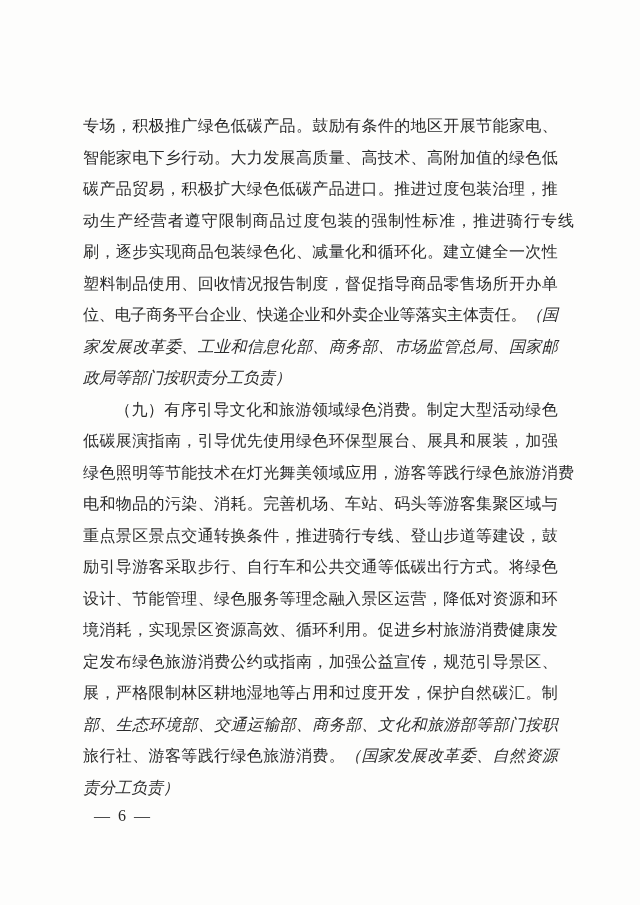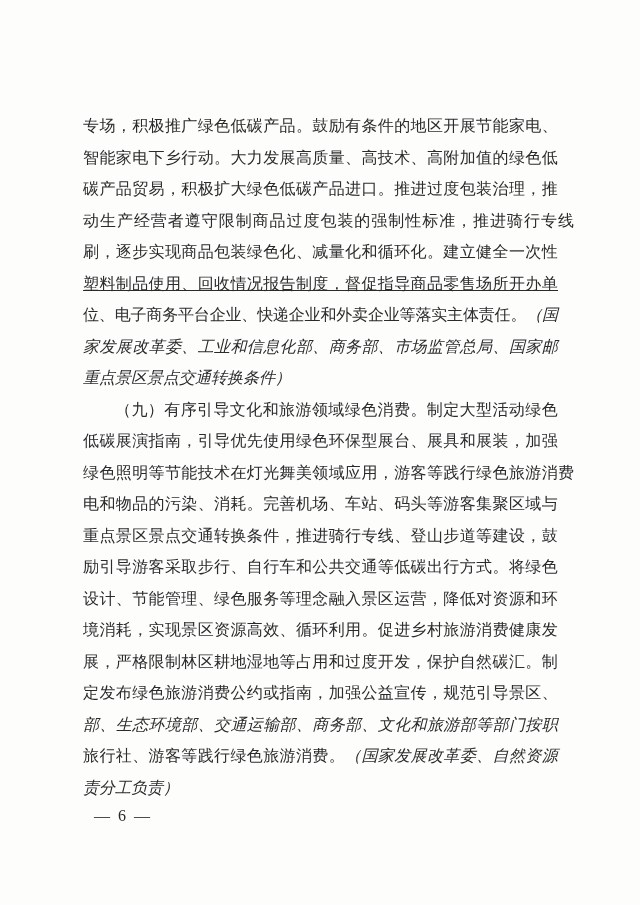--- a/index.html
+++ b/index.html
@@ -41,32 +41,32 @@
 </head>
 <body>
 
 <div class="page">
   <div class="doc" id="doc">
       <div class="line" style="letter-spacing: 0.38px;"><span class="seg-normal">专场，积极推广绿色低碳产品。鼓励有条件的地区开展节能家电、</span></div>
       <div class="line" style="letter-spacing: 0.38px;"><span class="seg-normal">智能家电下乡行动。大力发展高质量、高技术、高附加值的绿色低</span></div>
       <div class="line" style="letter-spacing: 0.38px;"><span class="seg-normal">碳产品贸易，积极扩大绿色低碳产品进口。推进过度包装治理，推</span></div>
       <div class="line" style="letter-spacing: 0.96px;"><span class="seg-normal">动生产经营者遵守限制商品过度包装的强制性标准，推进骑行专线</span></div>
       <div class="line" style="letter-spacing: 0.38px;"><span class="seg-normal">刷，逐步实现商品包装绿色化、减量化和循环化。建立健全一次性</span></div>
-      <div class="line" style="letter-spacing: 0.38px; text-decoration: underline;"><span class="seg-normal">塑料制品使用、回收情况报告制度，督促指导商品零售场所开办单</span></div>
+      <div class="line" style="letter-spacing: 0.38px;"><span class="seg-normal">塑料制品使用、回收情况报告制度，督促指导商品零售场所开办单</span></div>
       <div class="line" style="letter-spacing: -0.17px;"><span class="seg-normal">位、电子商务平台企业、快递企业和外卖企业等落实主体责任。</span><span class="seg-kai">（国</span></div>
       <div class="line" style="letter-spacing: 0.38px;"><span class="seg-kai">家发展改革委、工业和信息化部、商务部、市场监管总局、国家邮</span></div>
-      <div class="line"><span class="seg-kai">重点景区景点交通转换条件）</span></div>
+      <div class="line"><span class="seg-kai">政局等部门按职责分工负责）</span></div>
       <div class="line" style="padding-left: 32px; letter-spacing: 0.41px;"><span class="seg-bold">（九）有序引导文化和旅游领域绿色消费。</span><span class="seg-normal">制定大型活动绿色</span></div>
       <div class="line" style="letter-spacing: 0.38px;"><span class="seg-normal">低碳展演指南，引导优先使用绿色环保型展台、展具和展装，加强</span></div>
       <div class="line" style="letter-spacing: 0.38px;"><span class="seg-normal">绿色照明等节能技术在灯光舞美领域应用，游客等践行绿色旅游消费</span></div>
       <div class="line" style="letter-spacing: 0.38px;"><span class="seg-normal">电和物品的污染、消耗。完善机场、车站、码头等游客集聚区域与</span></div>
       <div class="line" style="letter-spacing: 0.38px;"><span class="seg-normal">重点景区景点交通转换条件，推进骑行专线、登山步道等建设，鼓</span></div>
       <div class="line" style="letter-spacing: 0.38px;"><span class="seg-normal">励引导游客采取步行、自行车和公共交通等低碳出行方式。将绿色</span></div>
       <div class="line" style="letter-spacing: 0.38px;"><span class="seg-normal">设计、节能管理、绿色服务等理念融入景区运营，降低对资源和环</span></div>
       <div class="line" style="letter-spacing: 0.38px;"><span class="seg-normal">境消耗，实现景区资源高效、循环利用。促进乡村旅游消费健康发</span></div>
+      <div class="line" style="letter-spacing: 0.38px;"><span class="seg-normal">定发布绿色旅游消费公约或指南，加强公益宣传，规范引导景区、</span></div>
       <div class="line" style="letter-spacing: 0.38px;"><span class="seg-normal">展，严格限制林区耕地湿地等占用和过度开发，保护自然碳汇。制</span></div>
-      <div class="line" style="letter-spacing: 0.38px;"><span class="seg-normal">定发布绿色旅游消费公约或指南，加强公益宣传，规范引导景区、</span></div>
       <div class="line" style="letter-spacing: 0.38px;"><span class="seg-kai">部、生态环境部、交通运输部、商务部、文化和旅游部等部门按职</span></div>
       <div class="line" style="letter-spacing: 0.38px;"><span class="seg-normal">旅行社、游客等践行绿色旅游消费。</span><span class="seg-kai">（国家发展改革委、自然资源</span></div>
       <div class="line"><span class="seg-kai">责分工负责）</span></div>
     </div>
   <div class="page-number">— 6 —</div>
 </div>
 
 </body></html>

